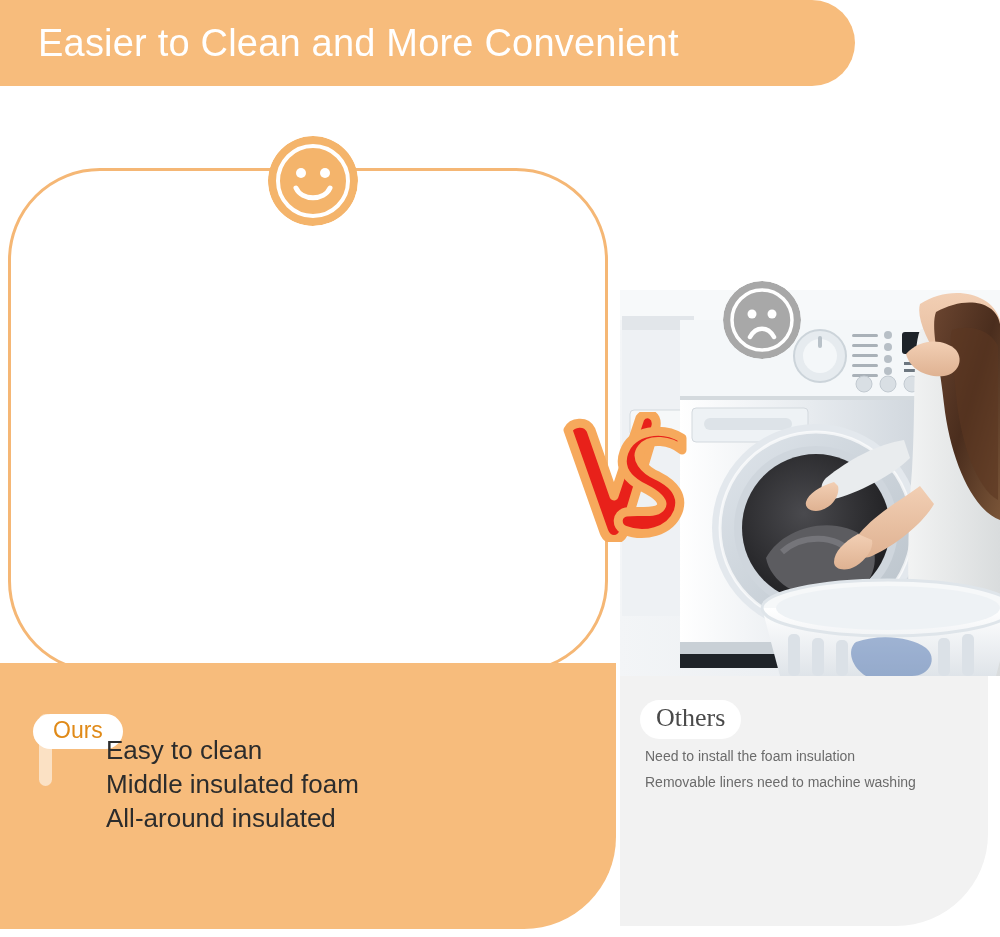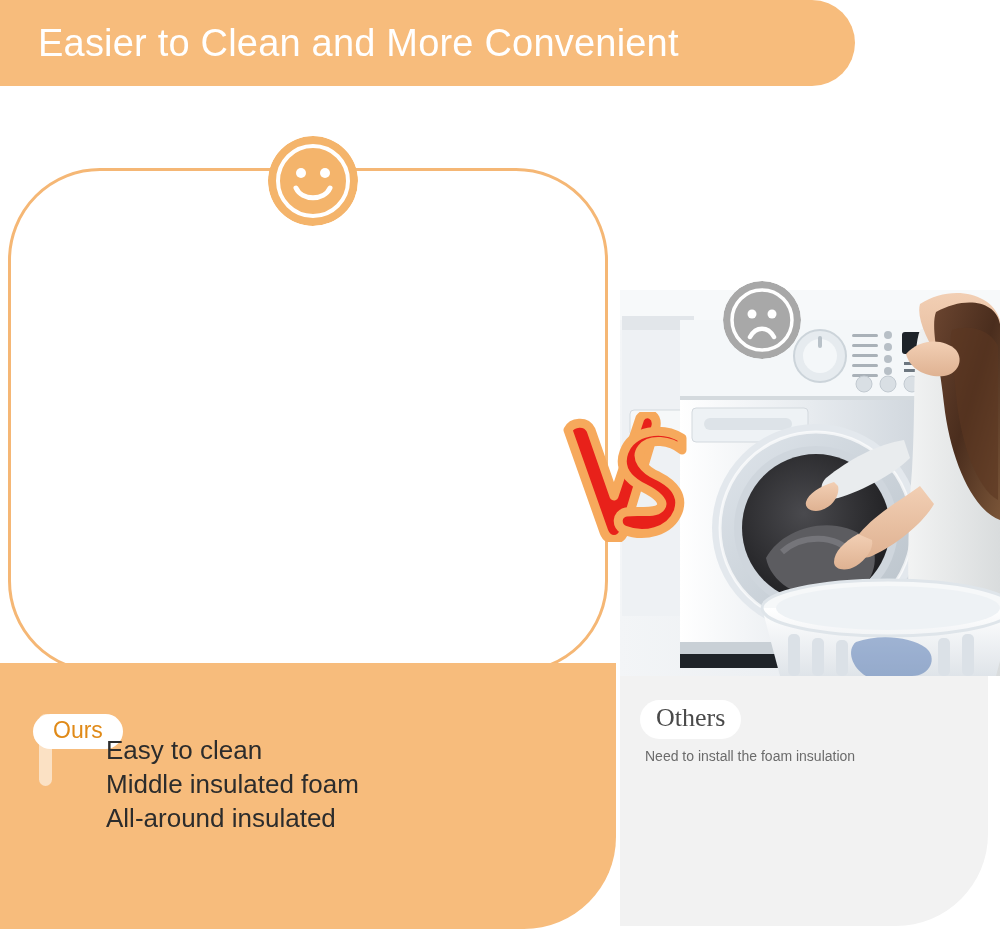--- a/index.html
+++ b/index.html
@@ -455,20 +455,21 @@
         </g>
         <path d="M236 352 C258 344 290 346 306 358 C318 368 310 386 292 386 L246 386 C232 378 226 360 236 352 Z" fill="#3a63a8" opacity=".45"></path>
       </g>
     </svg>
   </div>
 
   <div class="others-panel"></div>
   <div class="others-tag">Others</div>
   <ul class="others-list">
     <li>Need to install the foam insulation</li>
+    <li>Removable liners need to machine washing</li>
   </ul>
 
   <svg class="face face-happy" viewBox="0 0 90 90">
     <circle cx="45" cy="45" r="45" fill="#F4B46B"></circle>
     <circle cx="45" cy="45" r="35" fill="none" stroke="#ffffff" stroke-width="4"></circle>
     <circle cx="33" cy="37" r="5" fill="#ffffff"></circle>
     <circle cx="57" cy="37" r="5" fill="#ffffff"></circle>
     <path d="M28 52 C34 65 56 65 62 52" fill="none" stroke="#ffffff" stroke-width="5" stroke-linecap="round"></path>
   </svg>
 

